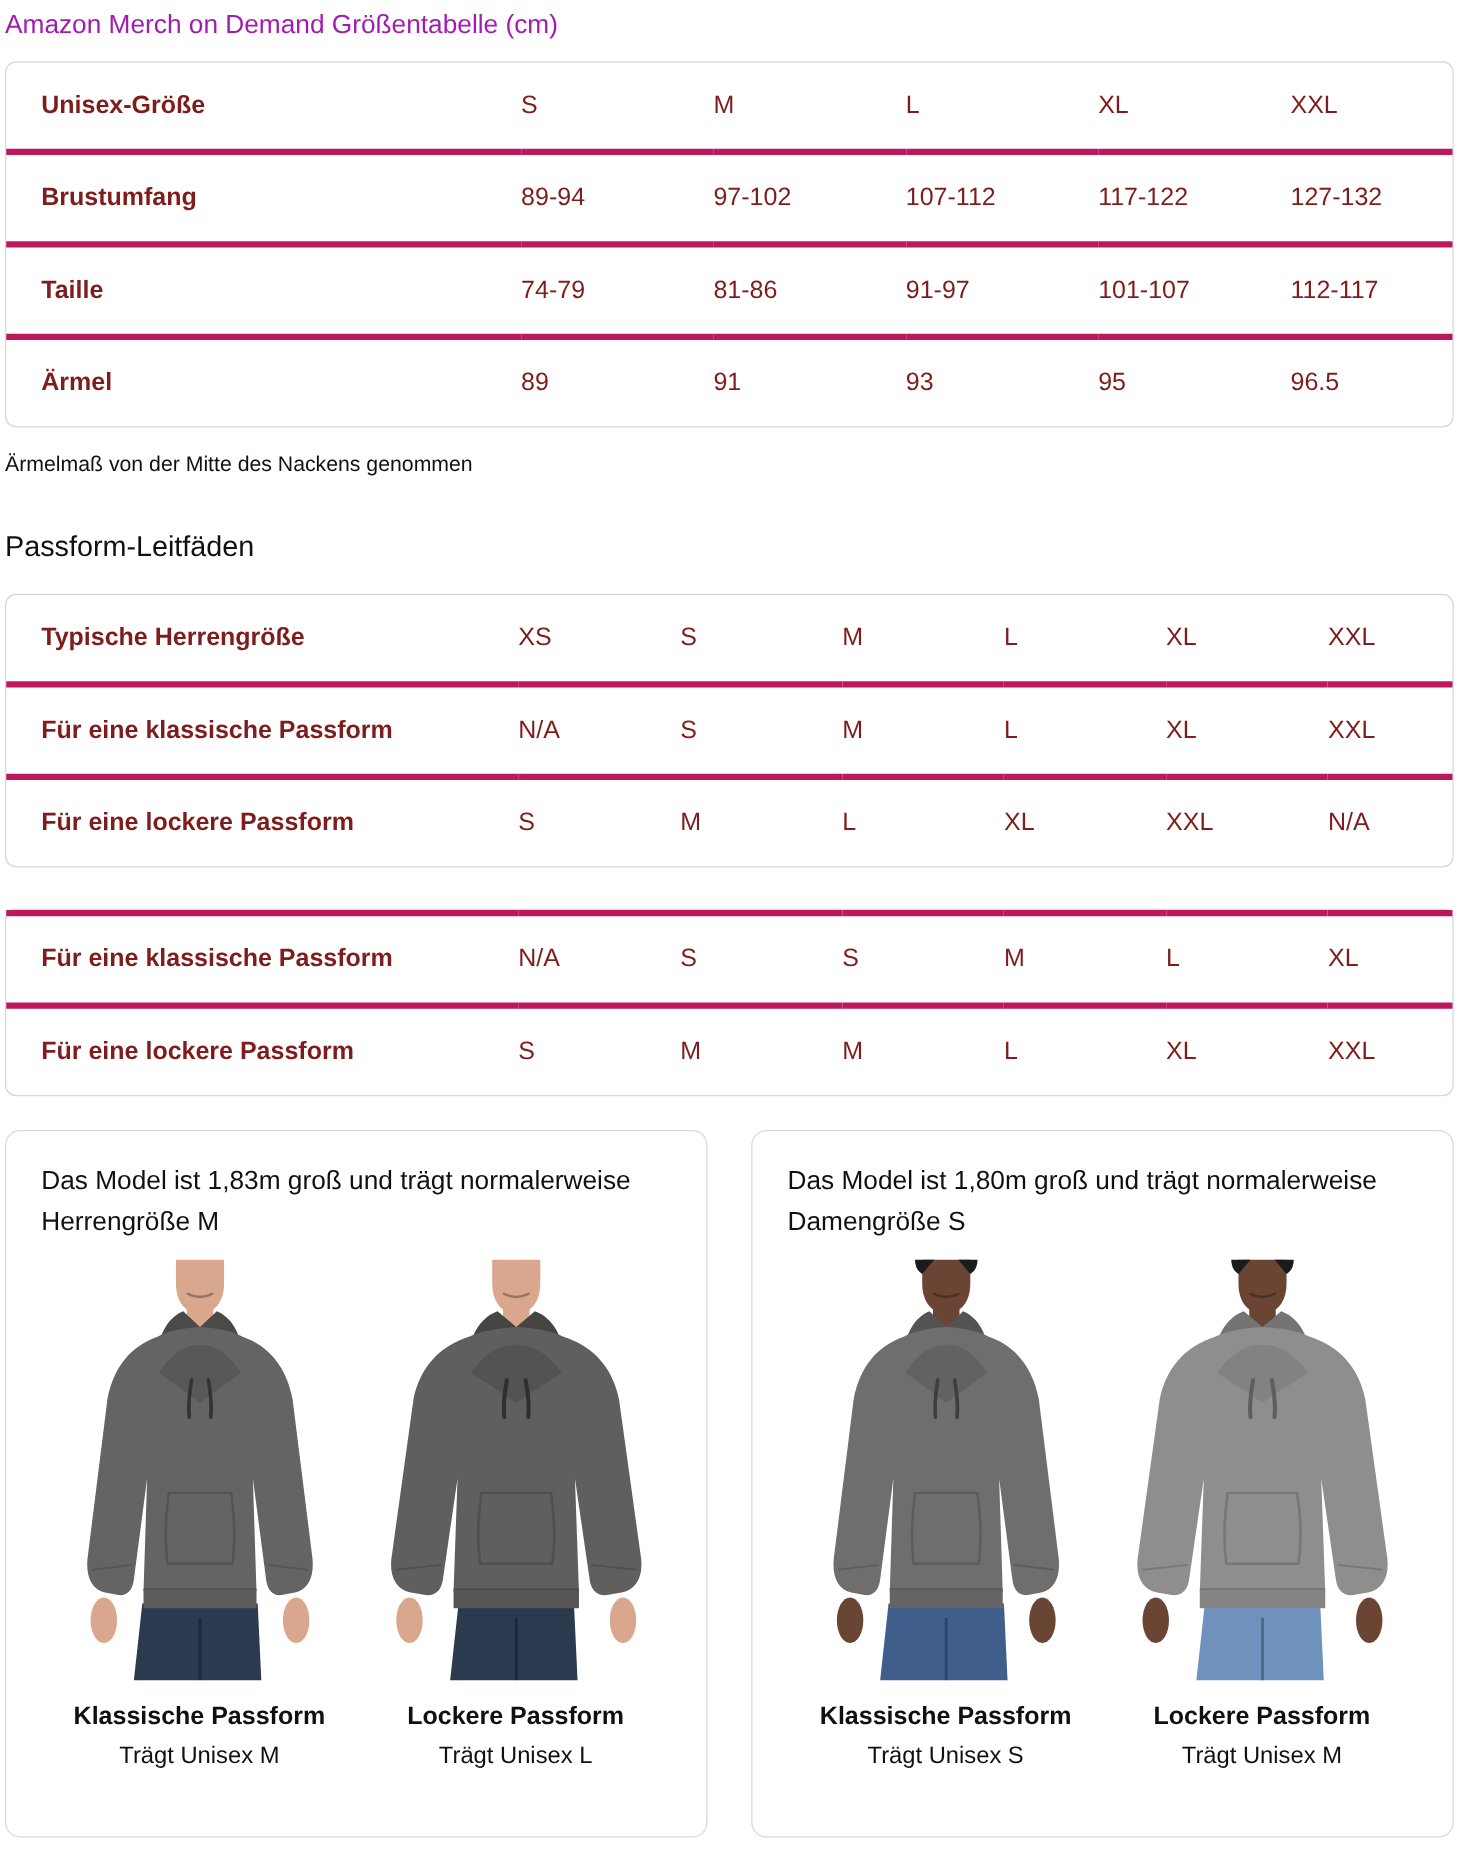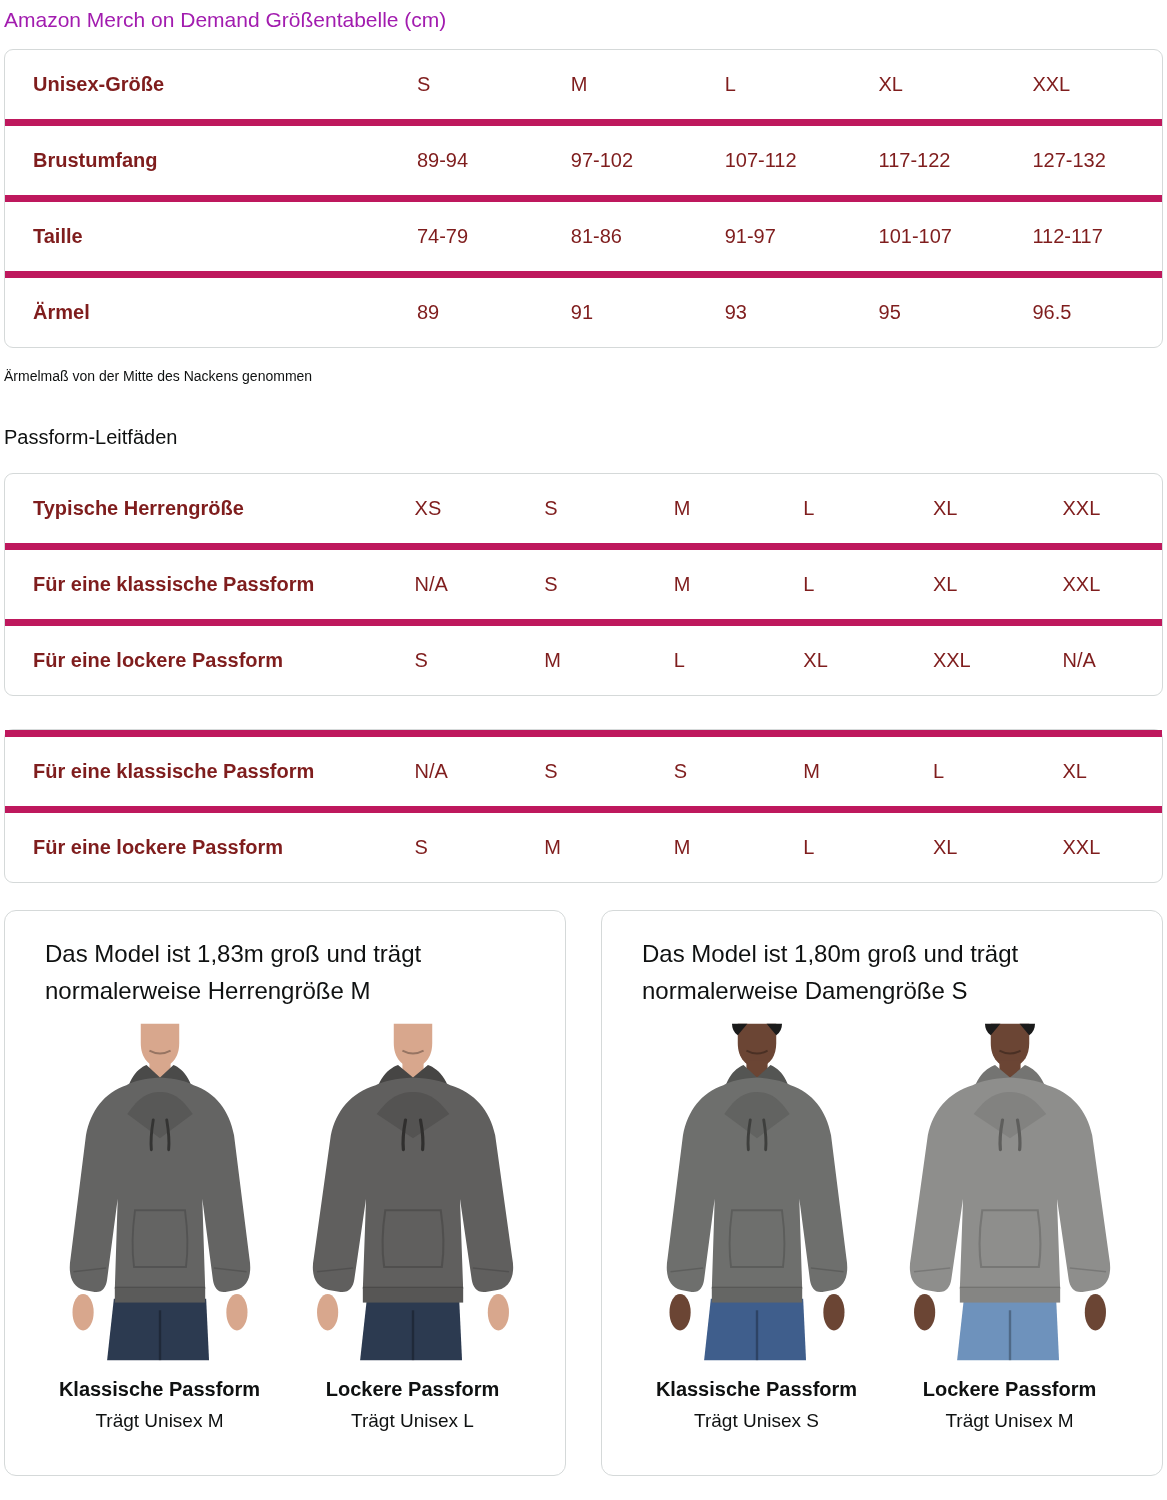--- a/index.html
+++ b/index.html
@@ -13,31 +13,31 @@
   .page-title{
     font-size:21px;font-weight:400;line-height:1.3;
     margin:2px 0 16px 0;color:#a21caf;
   }
   table.sz{
     width:100%;border-collapse:separate;border-spacing:0;
     border:1px solid #d5d9d9;border-radius:9px;
     font-size:20px;color:#7f1d1d;
   }
   table.sz td{height:69px;vertical-align:middle;padding:0 4px 0 0;}
-  table.sz tr.sep td{border-top:7px solid #be185d;}
+  table.sz tr.sep td{border-top:5px solid #be185d;}
   td.lbl{padding-left:28px !important;font-weight:700;}
-  .note{font-size:14px;margin:20px 0 0 0;}
-  .fit-heading{font-size:20px;font-weight:400;margin:42px 0 24px 0;}
+  .note{font-size:17px;margin:20px 0 0 0;}
+  .fit-heading{font-size:23px;font-weight:400;margin:42px 0 24px 0;}
   .fit-gap{height:33px;}
   .cards{display:flex;gap:35px;margin-top:27px;}
   .card{
     flex:1 1 0;border:1px solid #d5d9d9;border-radius:12px;
     padding:24px 26px 14px 28px;box-sizing:border-box;min-height:566px;
   }
-  .card-caption{font-size:24px;line-height:1.55;margin:0 0 6px 12px;}
+  .card-caption{font-size:21px;line-height:1.55;margin:0 0 6px 0;}
   .figs{display:flex;}
   .fig{flex:1 1 0;display:flex;flex-direction:column;align-items:center;}
   .fig-img{width:250px;height:352px;}
   .fig-img svg{display:block;width:100%;height:100%;}
   .fig-fit{font-size:20px;font-weight:700;margin-top:10px;text-align:center;}
   .fig-size{font-size:19px;margin-top:9px;text-align:center;}
 </style>
 </head>
 <body style="color: rgb(15, 17, 17);">
 

